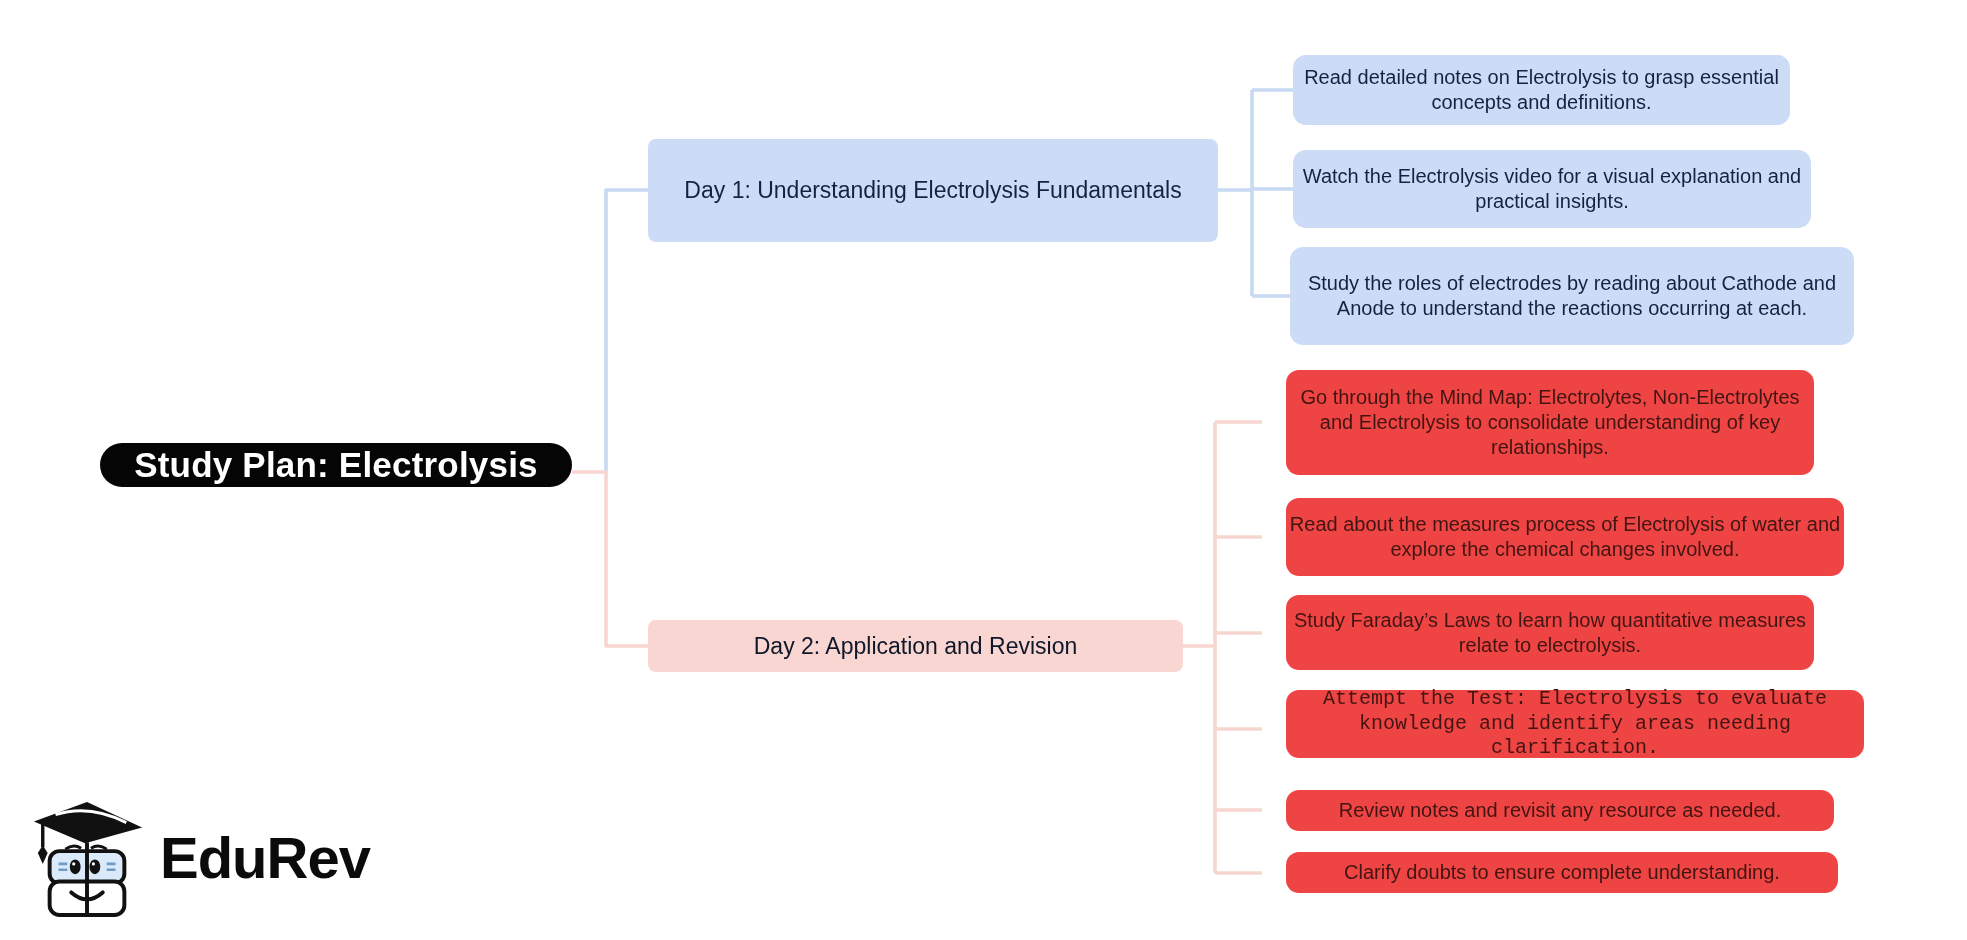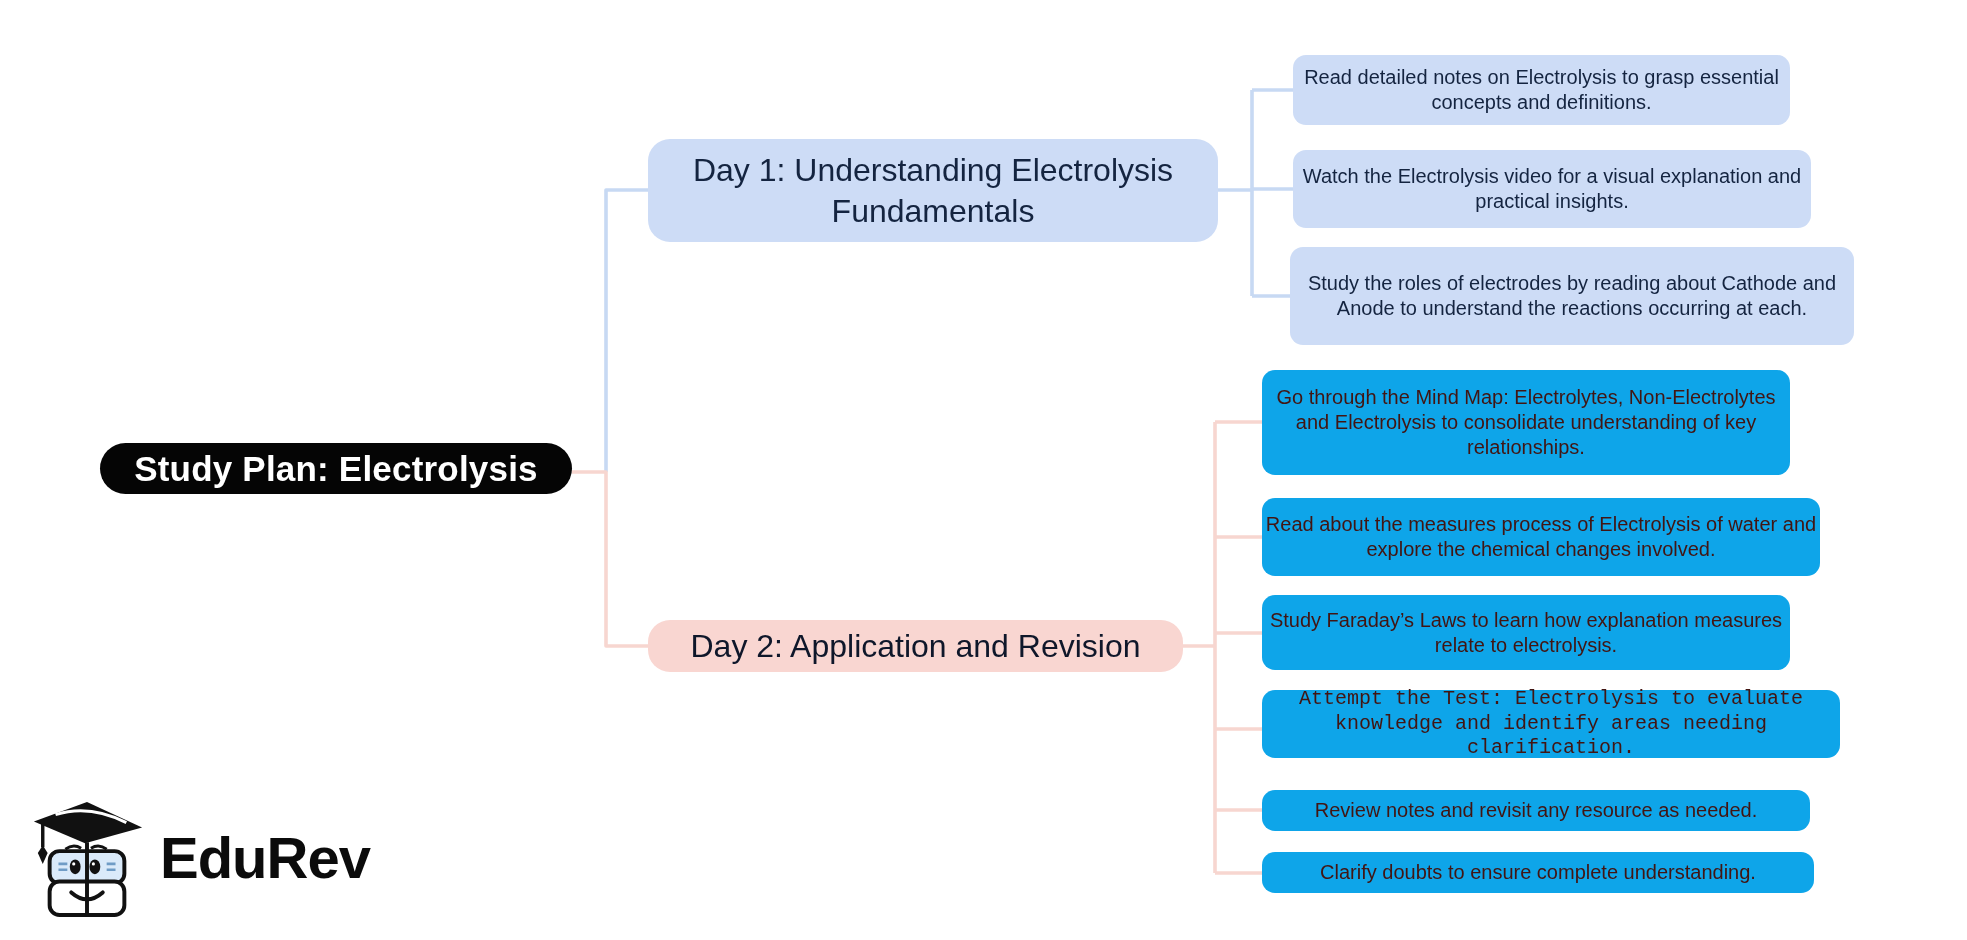--- a/index.html
+++ b/index.html
@@ -9,54 +9,54 @@
   }
   #connectors{position:absolute;left:0;top:0;width:1967px;height:940px;}
   .node{
     position:absolute;box-sizing:border-box;display:flex;align-items:center;justify-content:center;
     text-align:center;
   }
   .root-node{
     background:#050505;color:#ffffff;font-weight:bold;font-size:35px;border-radius:26px;
     padding:0 18px;letter-spacing:.2px;
   }
-  .day-node{font-size:32px;border-radius:22px;line-height:1.26;padding:4px 20px;}
+  .day-node{font-size:23px;border-radius:8px;line-height:1.26;padding:4px 20px;}
   .day-blue{background:#cddcf6;color:#142440;}
   .day-pink{background:#f9d6d1;color:#0f172a;}
   .leaf{font-size:20px;border-radius:13px;line-height:1.24;padding:6px 0;}
   .leaf-blue{background:#cddcf6;color:#142440;}
-  .leaf-pink{background:#0ea5e9;color:#421512;}
+  .leaf-pink{background:#ef4444;color:#421512;margin-left:24px;}
   .logo{position:absolute;left:28px;top:793px;height:128px;display:flex;align-items:center;gap:14px;}
   .wordmark{font-size:58px;font-weight:bold;color:#0b0b0b;letter-spacing:-1px;}
 </style>
 </head>
 <body>
 
 <svg id="connectors" xmlns="http://www.w3.org/2000/svg">
   <path d="M606,472 V190 H648 M1218,190 H1252 M1252,90 V296 M1252,90 H1293 M1252,189 H1293 M1252,296 H1290" fill="none" stroke="#c7d9f3" stroke-width="3.6" stroke-linejoin="round"></path>
   <path d="M572,472 H606 V646 H648 M1183,646 H1215 M1215,422 V873 M1215,422 H1262 M1215,537 H1262 M1215,633 H1262 M1215,729 H1262 M1215,810 H1262 M1215,873 H1262" fill="none" stroke="#f7d6d0" stroke-width="3.6" stroke-linejoin="round"></path>
 </svg>
 
-<div class="node root-node" style="left:100px;top:443px;width:472px;height:51px;">Study Plan: Electrolysis</div>
+<div class="node root-node" style="left:100px;top:443px;width:472px;height:44px;">Study Plan: Electrolysis</div>
 
 <div class="node day-node day-blue" style="left:648px;top:139px;width:570px;height:103px;">Day 1: Understanding Electrolysis Fundamentals</div>
 
 <div class="node day-node day-pink" style="left:648px;top:620px;width:535px;height:52px;">Day 2: Application and Revision</div>
 
 <div class="node leaf leaf-blue" style="left:1293px;top:55px;width:497px;height:70px;">Read detailed notes on Electrolysis to grasp essential concepts and definitions.</div>
 
 <div class="node leaf leaf-blue" style="left:1293px;top:150px;width:518px;height:78px;">Watch the Electrolysis video for a visual explanation and practical insights.</div>
 
 <div class="node leaf leaf-blue" style="left:1290px;top:247px;width:564px;height:98px;">Study the roles of electrodes by reading about Cathode and Anode to understand the reactions occurring at each.</div>
 
 <div class="node leaf leaf-pink" style="left:1262px;top:370px;width:528px;height:105px;">Go through the Mind Map: Electrolytes, Non-Electrolytes and Electrolysis to consolidate understanding of key relationships.</div>
 
 <div class="node leaf leaf-pink" style="left:1262px;top:498px;width:558px;height:78px;">Read about the measures process of Electrolysis of water and explore the chemical changes involved.</div>
 
-<div class="node leaf leaf-pink" style="left:1262px;top:595px;width:528px;height:75px;">Study Faraday’s Laws to learn how explanation measures relate to electrolysis.</div>
+<div class="node leaf leaf-pink" style="left:1262px;top:595px;width:528px;height:75px;">Study Faraday’s Laws to learn how quantitative measures relate to electrolysis.</div>
 
 <div class="node leaf leaf-pink" style="left:1262px;top:690px;width:578px;height:68px;font-family:Liberation Mono, monospace;">Attempt the Test: Electrolysis to evaluate knowledge and identify areas needing clarification.</div>
 
 <div class="node leaf leaf-pink" style="left:1262px;top:790px;width:548px;height:41px;">Review notes and revisit any resource as needed.</div>
 
 <div class="node leaf leaf-pink" style="left:1262px;top:852px;width:552px;height:41px;">Clarify doubts to ensure complete understanding.</div>
 
 <div class="logo">
   <svg width="118" height="124" viewBox="0 0 120 124" xmlns="http://www.w3.org/2000/svg">
 

